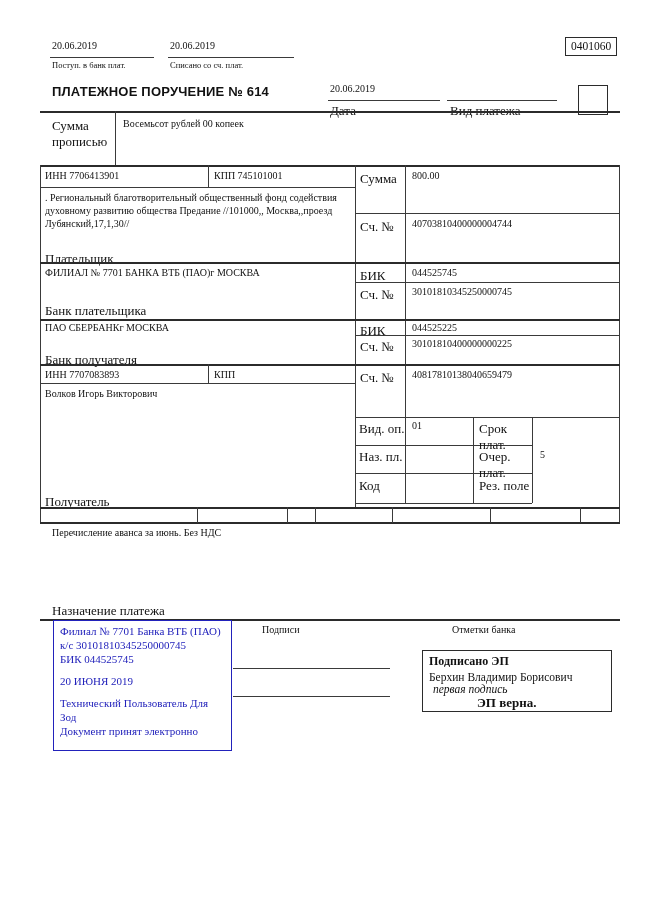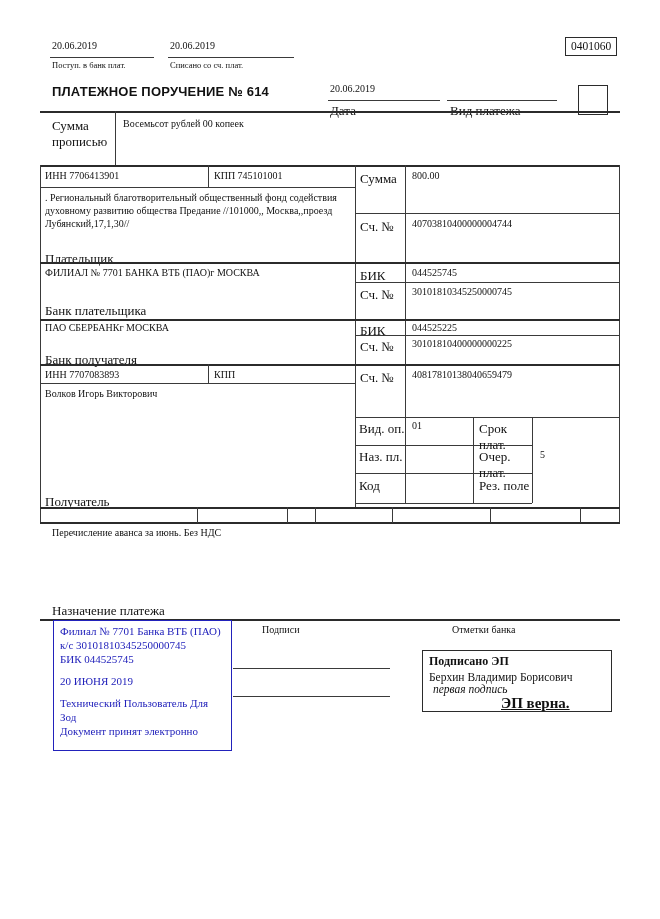--- a/index.html
+++ b/index.html
@@ -28,21 +28,21 @@
     position:absolute; border:1px solid var(--stamp-blue,#2222bb);
     color:var(--stamp-blue,#2222bb); font-size:11px; line-height:1.28;
     padding:3px 5px 3px 6px;
   }
   .stamp-blue div { white-space:normal; }
   .gap { margin-top:8px; }
   .esign { position:absolute; border:1.5px solid #2b2b2b; padding:3px 6px; }
   .esign .ttl { font-size:12px; font-weight:bold; text-align:left; }
   .esign .nm  { font-size:11.5px; margin-top:2px; }
   .esign .fs  { font-size:11.5px; font-style:italic; margin-left:4px; }
-  .esign .ok  { font-size:15px; font-weight:bold; margin-left:72px;text-decoration:underline; }
+  .esign .ok  { font-size:13px; font-weight:bold; margin-left:48px; }
 </style>
 </head>
 <body>
 
 <div class="page">
 
   <div class="t v" style="left:52px;top:40px">20.06.2019</div>
   <i class="hl" style="left:50px;top:57px;width:104px"></i>
   <div class="t xs" style="left:52px;top:60px">Поступ. в банк плат.</div>
 

